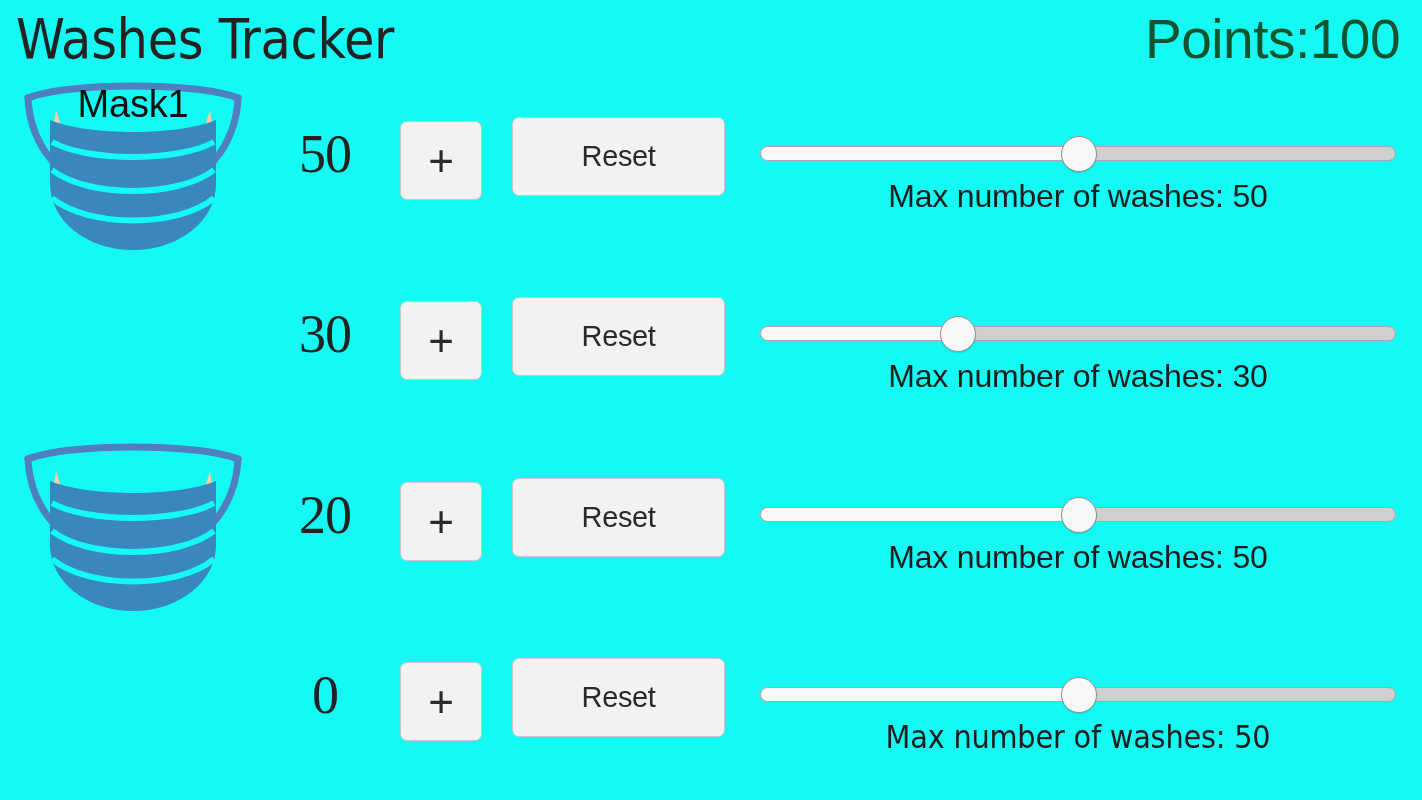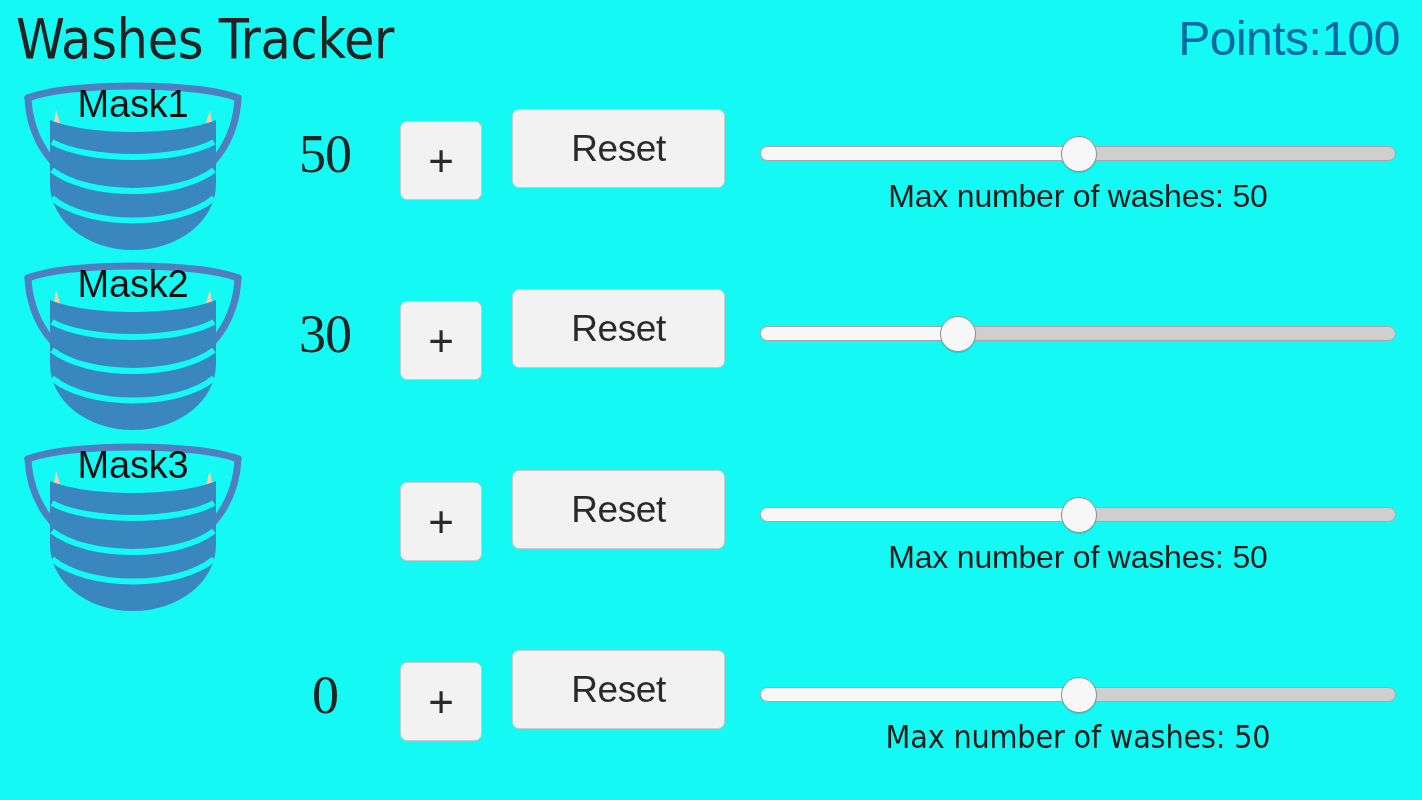--- a/index.html
+++ b/index.html
@@ -37,23 +37,23 @@
     color: #222222;
     font-family: "Liberation Sans Narrow", "DejaVu Sans Condensed", "Liberation Sans", sans-serif;
     font-stretch: condensed;
     white-space: nowrap;
     letter-spacing: -0.3px;
   }
   .points-label {
     position: absolute;
     right: 22px;
     top: 8px;
-    font-size: 48px;
+    font-size: 55px;
     line-height: 62px;
-    color: #0369a1;
+    color: #14532d;
     font-family: "Liberation Sans", "DejaVu Sans", sans-serif;
     white-space: nowrap;
     letter-spacing: -0.5px;
   }
 
   
   .rows {
     position: absolute;
     left: 0;
     top: 78px;
@@ -133,24 +133,24 @@
   }
   .btn-plus {
     left: 400px;
     top: 43px;
     width: 82px;
     height: 79px;
     font-size: 44px;
   }
   .btn-reset {
     left: 512px;
-    top: 31px;
+    top: 39px;
     width: 213px;
     height: 79px;
-    font-size: 37px;
+    font-size: 29px;
     letter-spacing: -0.4px;
   }
 
   
   .slider-cell {
     position: absolute;
     left: 760px;
     top: 0px;
     width: 642px;
     height: 178px;
@@ -250,65 +250,50 @@
         <div class="slider">
           <div class="slider-track"></div>
           <div class="slider-fill" style="width: 50%;"></div>
           <div class="slider-thumb" style="left: 50%;"></div>
         </div>
         <div class="slider-caption">Max number of washes: 50</div>
       </div>
     </div>
 
     <div class="mask-row r1">
-      <div class="mask-cell">
-        <svg class="mask-svg" viewBox="0 0 250 176">
-          <path d="M20 18 C22 62 48 92 74 104" stroke="#4f7fbf" stroke-width="7" fill="none" stroke-linecap="round"></path>
-          <path d="M230 18 C228 62 202 92 176 104" stroke="#4f7fbf" stroke-width="7" fill="none" stroke-linecap="round"></path>
-          <path d="M20 18 C60 2 190 2 230 18" stroke="#4f7fbf" stroke-width="7" fill="none" stroke-linecap="round"></path>
-          <path d="M48 30 L56 56 L44 56 Z" fill="#ffcba4"></path>
-          <path d="M202 30 L194 56 L206 56 Z" fill="#ffcba4"></path>
-          <path d="M58 46 C62 66 62 74 58 86 L50 72 Z" fill="#ffcba4"></path>
-          <path d="M192 46 C188 66 188 74 192 86 L200 72 Z" fill="#ffcba4"></path>
-          <path d="M42 40 C80 56 170 56 208 40 L208 104 C208 140 172 170 125 170 C78 170 42 140 42 104 Z" fill="#3a87c0"></path>
-          <path d="M44 62 C80 82 170 82 206 62" stroke="#14f9f4" stroke-width="6" fill="none"></path>
-          <path d="M44 90 C80 118 170 118 206 90" stroke="#14f9f4" stroke-width="6" fill="none"></path>
-          <path d="M44 118 C80 148 170 148 206 118" stroke="#14f9f4" stroke-width="6" fill="none"></path>
-        </svg>
-        <div class="mask-label">Mask2</div>
-      </div>
       <div class="count-value">30</div>
       <button class="btn btn-plus">+</button>
       <button class="btn btn-reset">Reset</button>
       <div class="slider-cell">
         <div class="slider">
           <div class="slider-track"></div>
           <div class="slider-fill" style="width: 31%;"></div>
           <div class="slider-thumb" style="left: 31%;"></div>
         </div>
+        <div class="slider-caption">Max number of washes: 30</div>
       </div>
     </div>
 
     <div class="mask-row r2">
       <div class="mask-cell">
         <svg class="mask-svg" viewBox="0 0 250 176">
           <path d="M20 18 C22 62 48 92 74 104" stroke="#4f7fbf" stroke-width="7" fill="none" stroke-linecap="round"></path>
           <path d="M230 18 C228 62 202 92 176 104" stroke="#4f7fbf" stroke-width="7" fill="none" stroke-linecap="round"></path>
           <path d="M20 18 C60 2 190 2 230 18" stroke="#4f7fbf" stroke-width="7" fill="none" stroke-linecap="round"></path>
           <path d="M48 30 L56 56 L44 56 Z" fill="#ffcba4"></path>
           <path d="M202 30 L194 56 L206 56 Z" fill="#ffcba4"></path>
           <path d="M58 46 C62 66 62 74 58 86 L50 72 Z" fill="#ffcba4"></path>
           <path d="M192 46 C188 66 188 74 192 86 L200 72 Z" fill="#ffcba4"></path>
           <path d="M42 40 C80 56 170 56 208 40 L208 104 C208 140 172 170 125 170 C78 170 42 140 42 104 Z" fill="#3a87c0"></path>
           <path d="M44 62 C80 82 170 82 206 62" stroke="#14f9f4" stroke-width="6" fill="none"></path>
           <path d="M44 90 C80 118 170 118 206 90" stroke="#14f9f4" stroke-width="6" fill="none"></path>
           <path d="M44 118 C80 148 170 148 206 118" stroke="#14f9f4" stroke-width="6" fill="none"></path>
         </svg>
-        <div class="mask-label">Mask3</div>
-      </div>
+      </div>
+      <div class="count-value">20</div>
       <button class="btn btn-plus">+</button>
       <button class="btn btn-reset">Reset</button>
       <div class="slider-cell">
         <div class="slider">
           <div class="slider-track"></div>
           <div class="slider-fill" style="width: 50%;"></div>
           <div class="slider-thumb" style="left: 50%;"></div>
         </div>
         <div class="slider-caption">Max number of washes: 50</div>
       </div>

